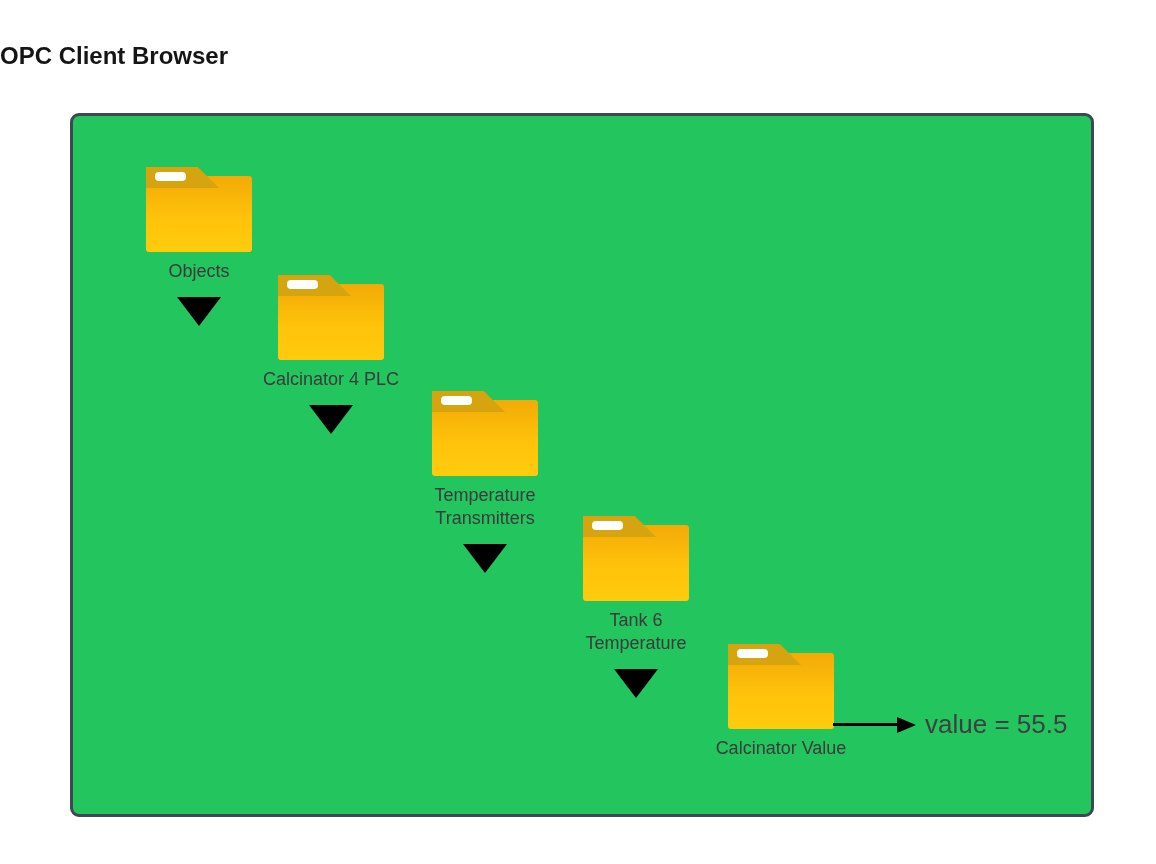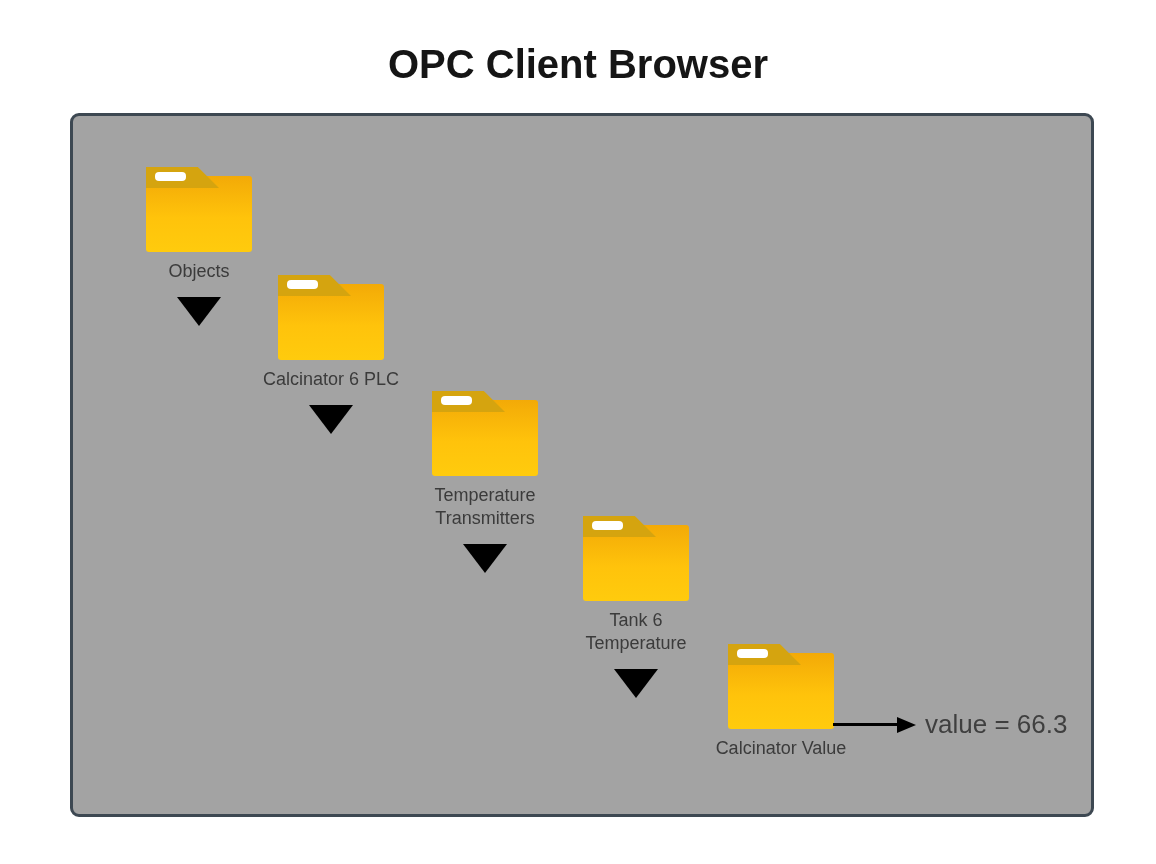--- a/index.html
+++ b/index.html
@@ -10,34 +10,34 @@
     height: 864px;
     background: #ffffff;
     font-family: "Liberation Sans", sans-serif;
     overflow: hidden;
   }
   .title {
     position: absolute;
     top: 42px;
     left: 0;
     right: 0;
-    text-align: center;
-    font-size: 40px;
+    text-align: left;
+    font-size: 24px;
     font-weight: bold;
     color: #151515;
   }
   .frame {
     position: absolute;
     left: 70px;
     top: 113px;
     width: 1024px;
     height: 704px;
     border: 3px solid #3d4852;
     border-radius: 9px;
-    background: #a3a3a3;
+    background: #22c55e;
   }
   .node {
     position: absolute;
     width: 170px;
     display: flex;
     flex-direction: column;
     align-items: center;
   }
   
   .folder {
@@ -124,21 +124,21 @@
       <div class="node-label">Objects</div>
       <div class="down-arrow"></div>
     </div>
 
     <div class="node" style="left:173px; top:158px;">
       <div class="folder">
         <div class="f-body"></div>
         <div class="f-tab"></div>
         <div class="f-slot"></div>
       </div>
-      <div class="node-label">Calcinator 6 PLC</div>
+      <div class="node-label">Calcinator 4 PLC</div>
       <div class="down-arrow"></div>
     </div>
 
     <div class="node" style="left:327px; top:274px;">
       <div class="folder">
         <div class="f-body"></div>
         <div class="f-tab"></div>
         <div class="f-slot"></div>
       </div>
       <div class="node-label">Temperature
@@ -161,16 +161,16 @@
       <div class="folder">
         <div class="f-body"></div>
         <div class="f-tab"></div>
         <div class="f-slot"></div>
       </div>
       <div class="node-label">Calcinator Value</div>
     </div>
 
     <div class="value-line"></div>
     <div class="value-head"></div>
-    <div class="value-text">value = 66.3</div>
+    <div class="value-text">value = 55.5</div>
 
   </div>
 </div>
 
 </body></html>

